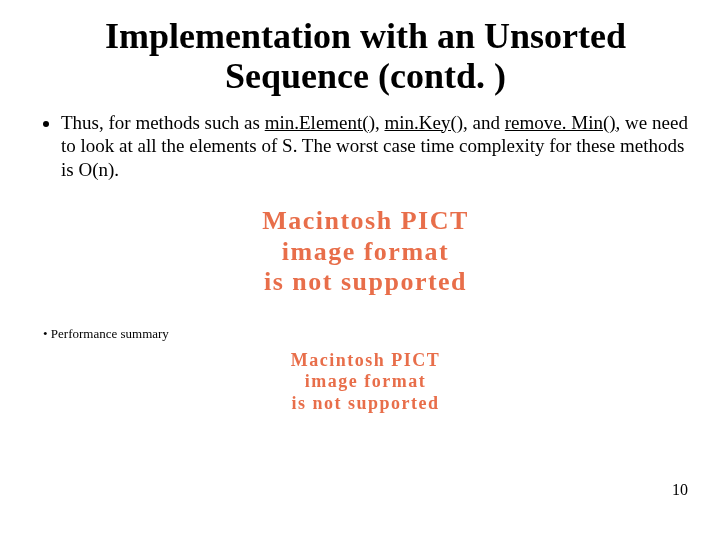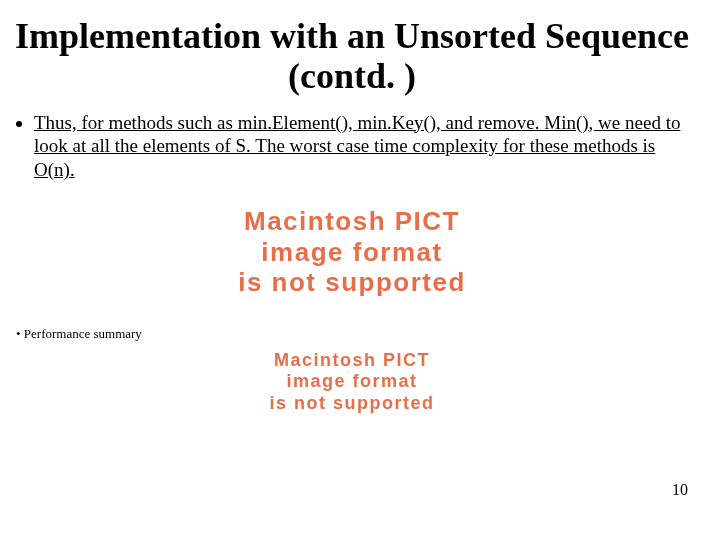--- a/index.html
+++ b/index.html
@@ -10,46 +10,45 @@
     background: #ffffff;
     font-family: "Times New Roman", Times, serif;
     color: #000000;
     overflow: hidden;
   }
   .slide {
     position: relative;
     width: 720px;
     height: 523px;
     box-sizing: border-box;
-    padding: 12px 24px 12px 8px;
+    padding: 12px 24px 12px 35px;
     border-radius: 19px;
   }
   .title {
     text-align: center;
     font-size: 36px;
     font-weight: bold;
     line-height: 1.12;
     margin: 4px 0 14px 0;
   }
   ul.bullets {
     margin: 0 0 0 6px;
     padding: 0 0 0 20px;
     font-size: 19px;
     line-height: 1.25;
   }
   ul.bullets > li {
     margin-bottom: 10px;
-    text-decoration: underline;
   }
   .underline {
     text-decoration: underline;
   }
   .pict-block {
     text-align: center;
-    font-family: Liberation Sans, sans-serif;
+    font-family: Liberation Serif, serif;
     font-weight: bold;
     color: #e86e4a;
     letter-spacing: 1.5px;
     white-space: pre-line;
   }
   .pict-block.large {
     font-size: 26px;
     line-height: 1.18;
     margin: 24px 0 28px 0;
   }

